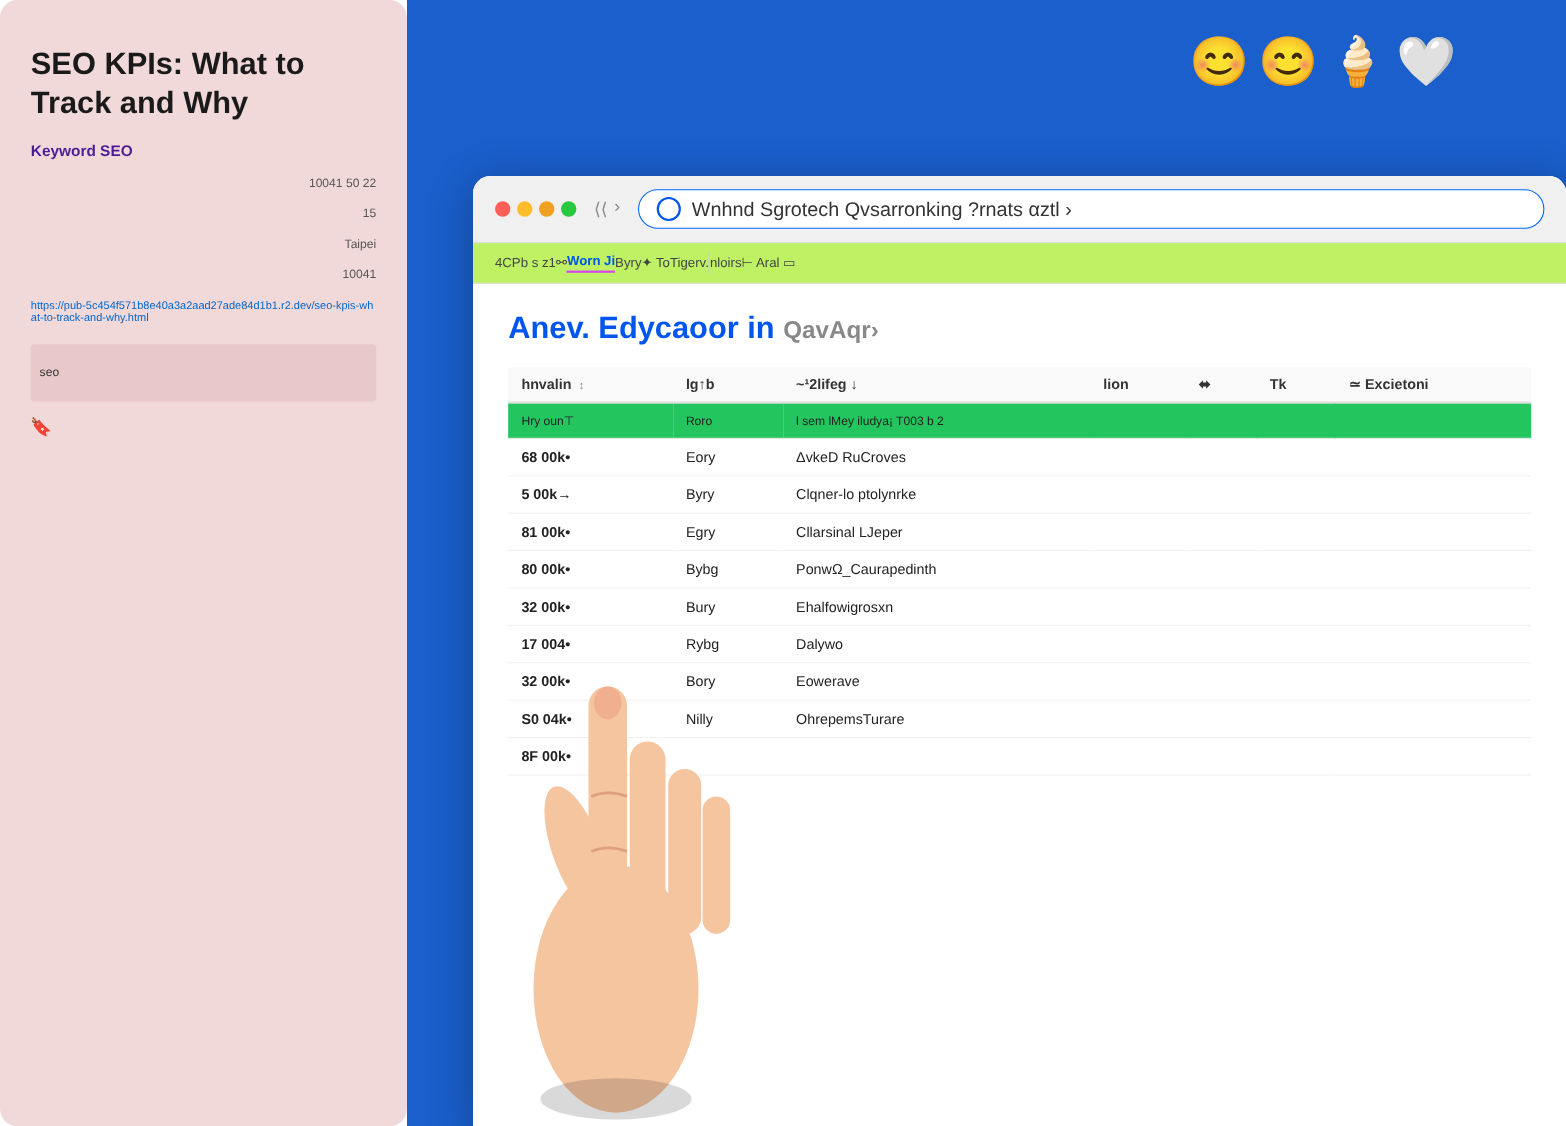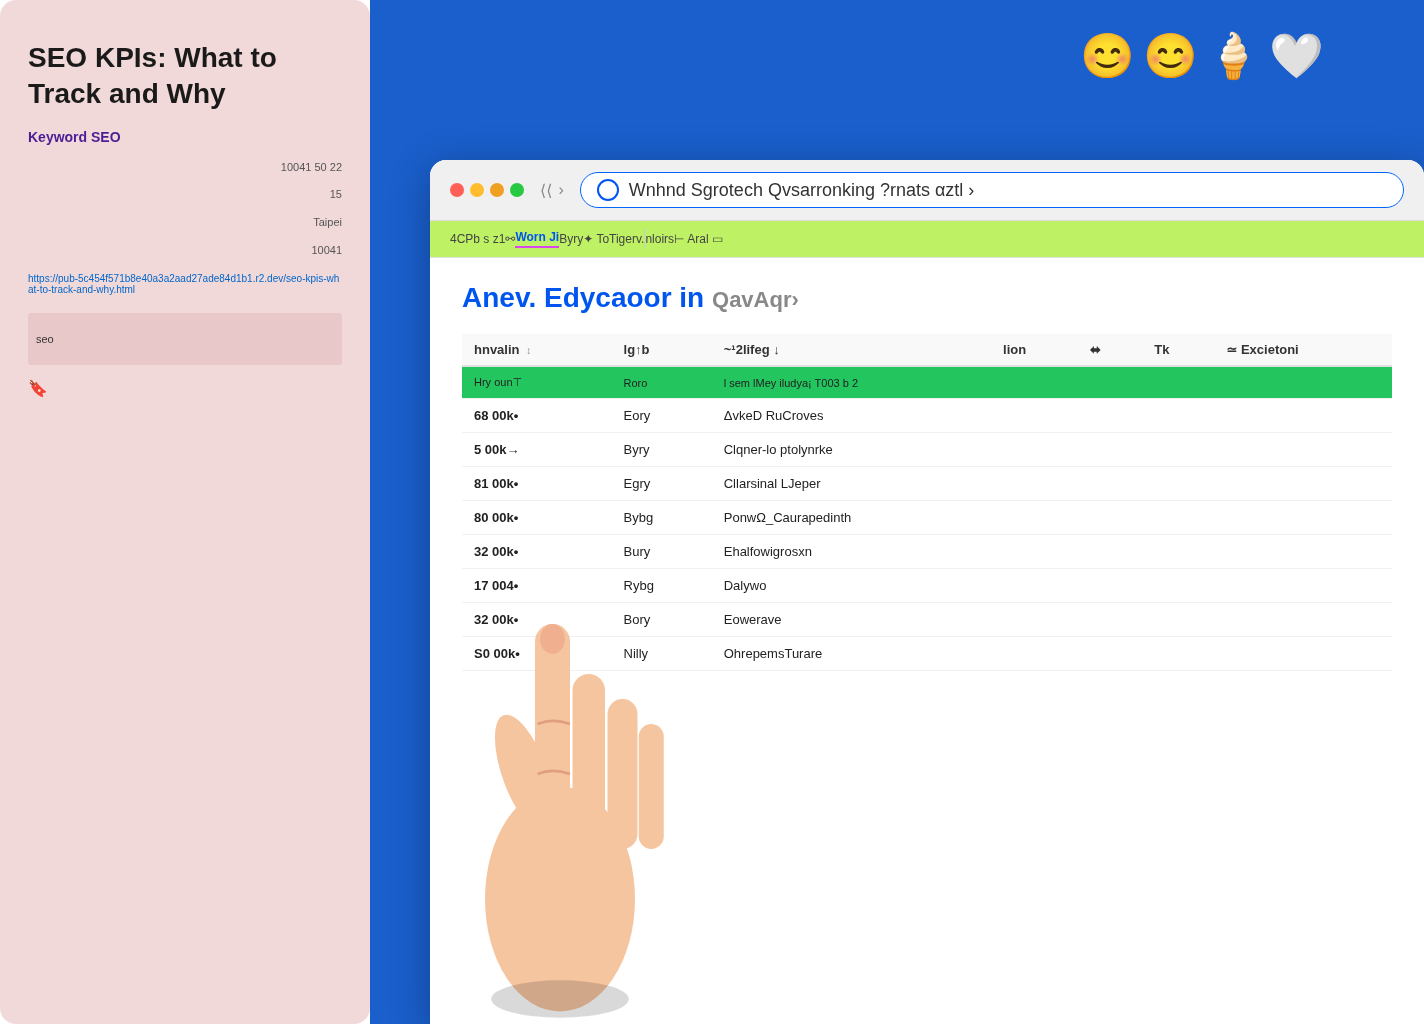--- a/index.html
+++ b/index.html
@@ -376,23 +376,29 @@
             <td>Dalywo</td>
             <td colspan="4"></td>
           </tr>
           <tr>
             <td><strong>32 00k•</strong></td>
             <td>Bory</td>
             <td>Eowerave</td>
             <td colspan="4"></td>
           </tr>
           <tr>
-            <td><strong>S0 00k•</strong></td>
+            <td><strong>S0 04k•</strong></td>
             <td>Nilly</td>
             <td>OhrepemsTurare</td>
+            <td colspan="4"></td>
+          </tr>
+          <tr>
+            <td><strong>8F 00k•</strong></td>
+            <td></td>
+            <td></td>
             <td colspan="4"></td>
           </tr>
         </tbody>
       </table>
     </div>
 
     <div class="hand-overlay">
       <svg class="hand-svg" viewBox="0 0 200 400" xmlns="http://www.w3.org/2000/svg">
 
         <ellipse cx="100" cy="300" rx="60" ry="90" fill="#f5c5a0"></ellipse>

